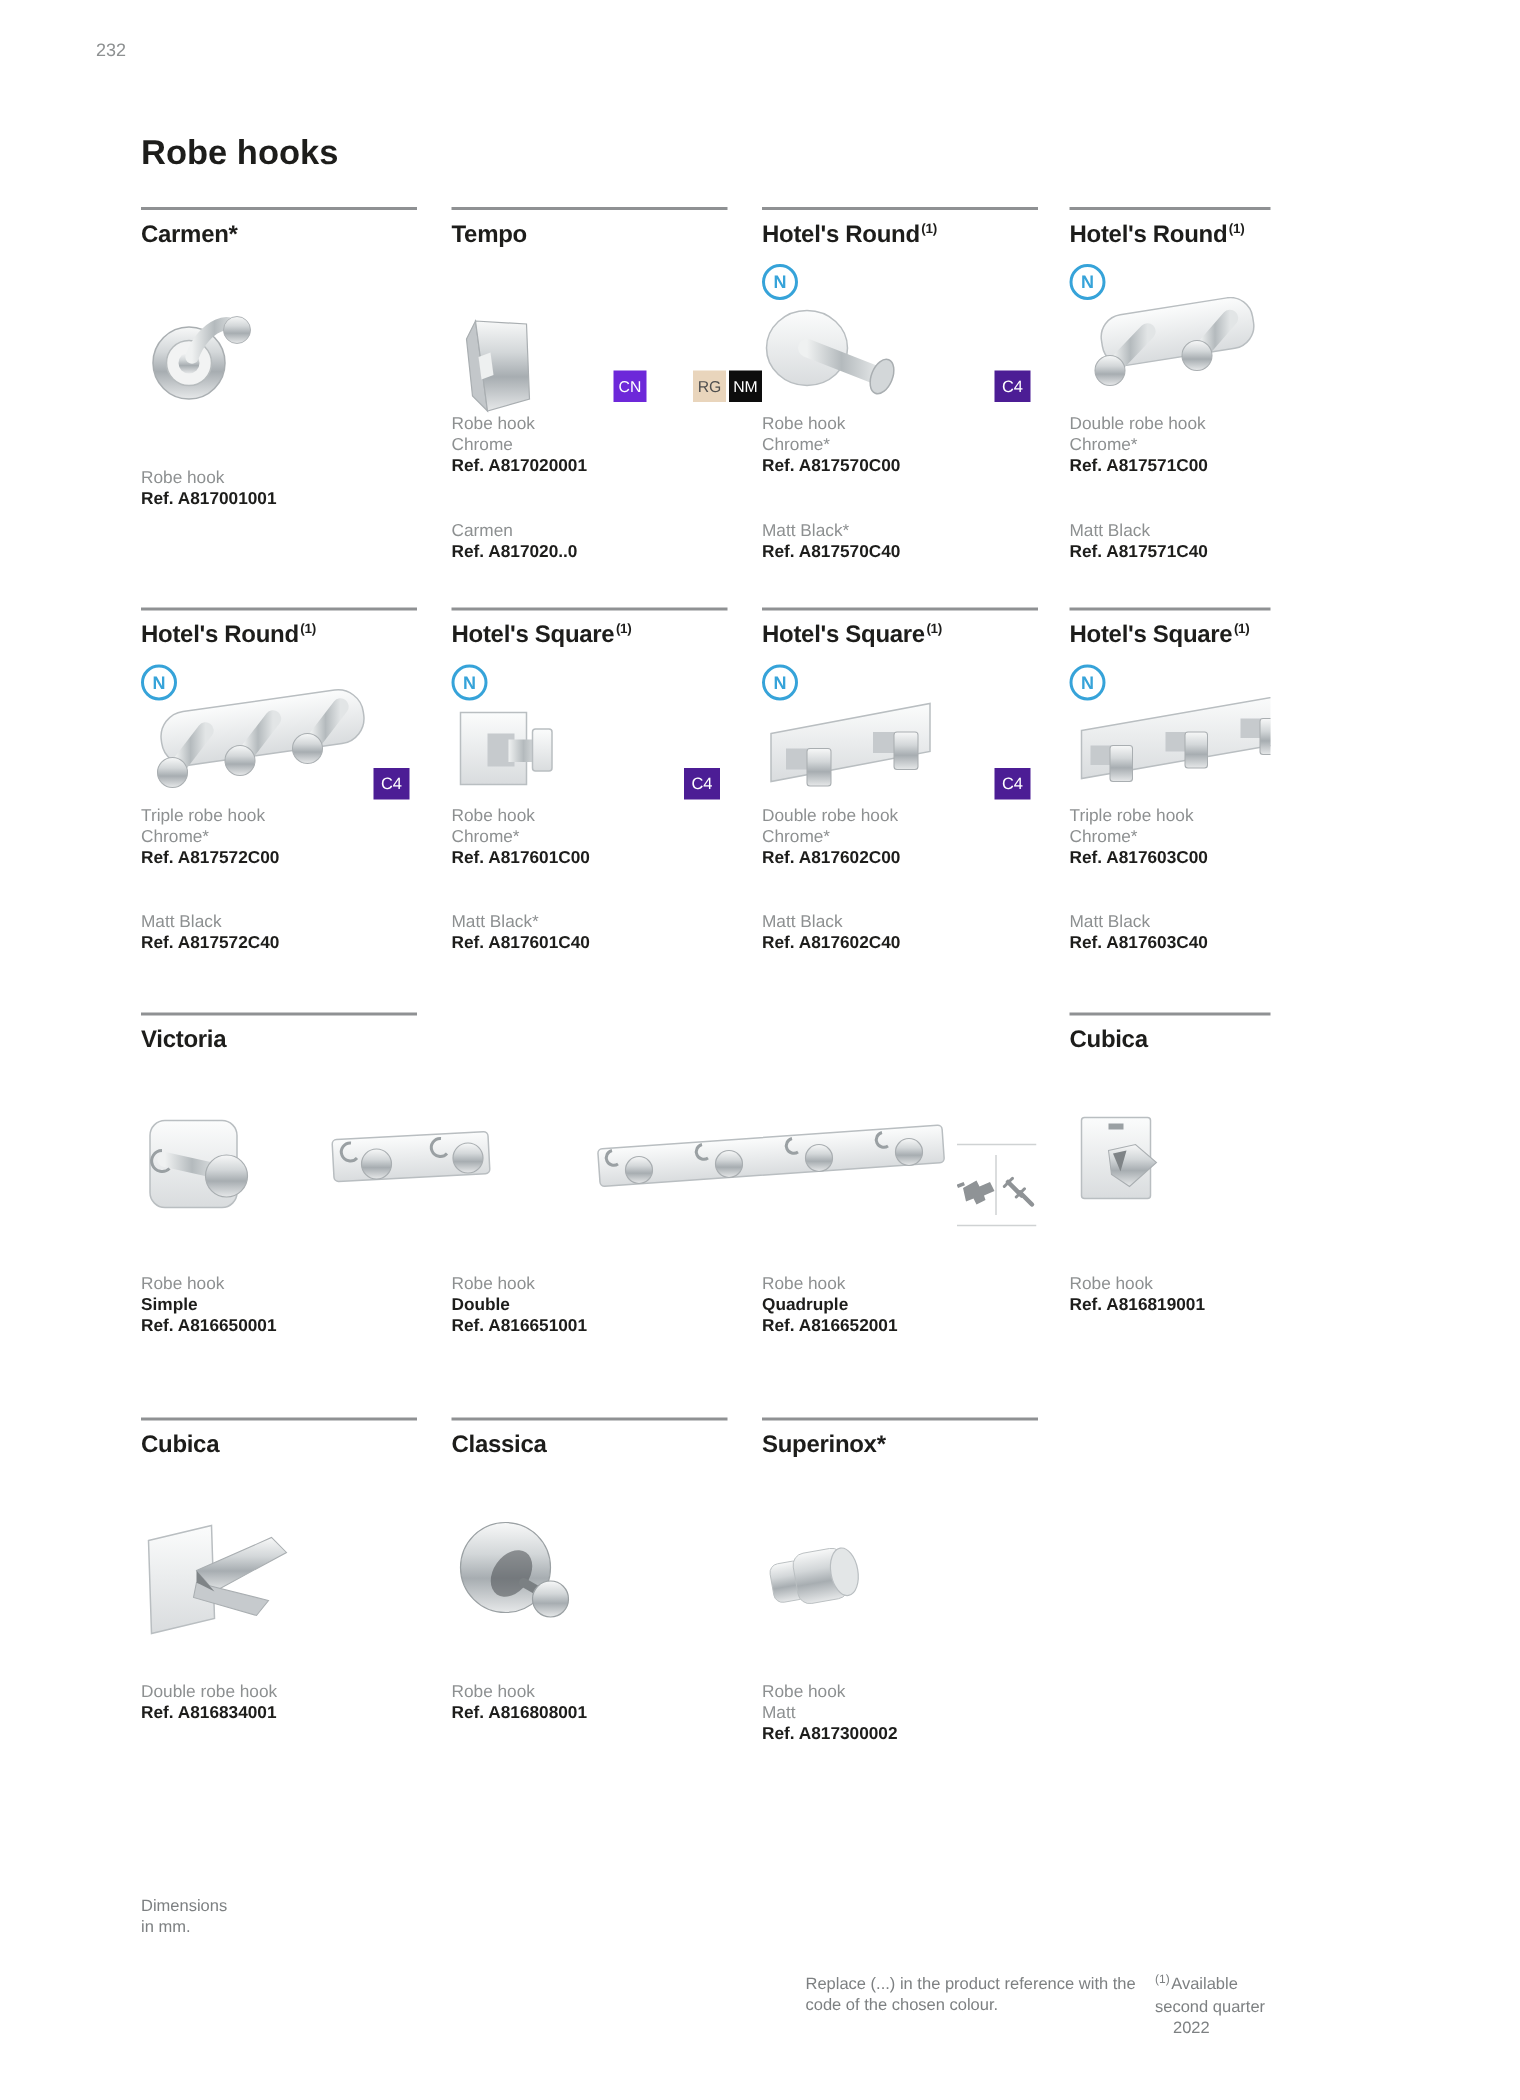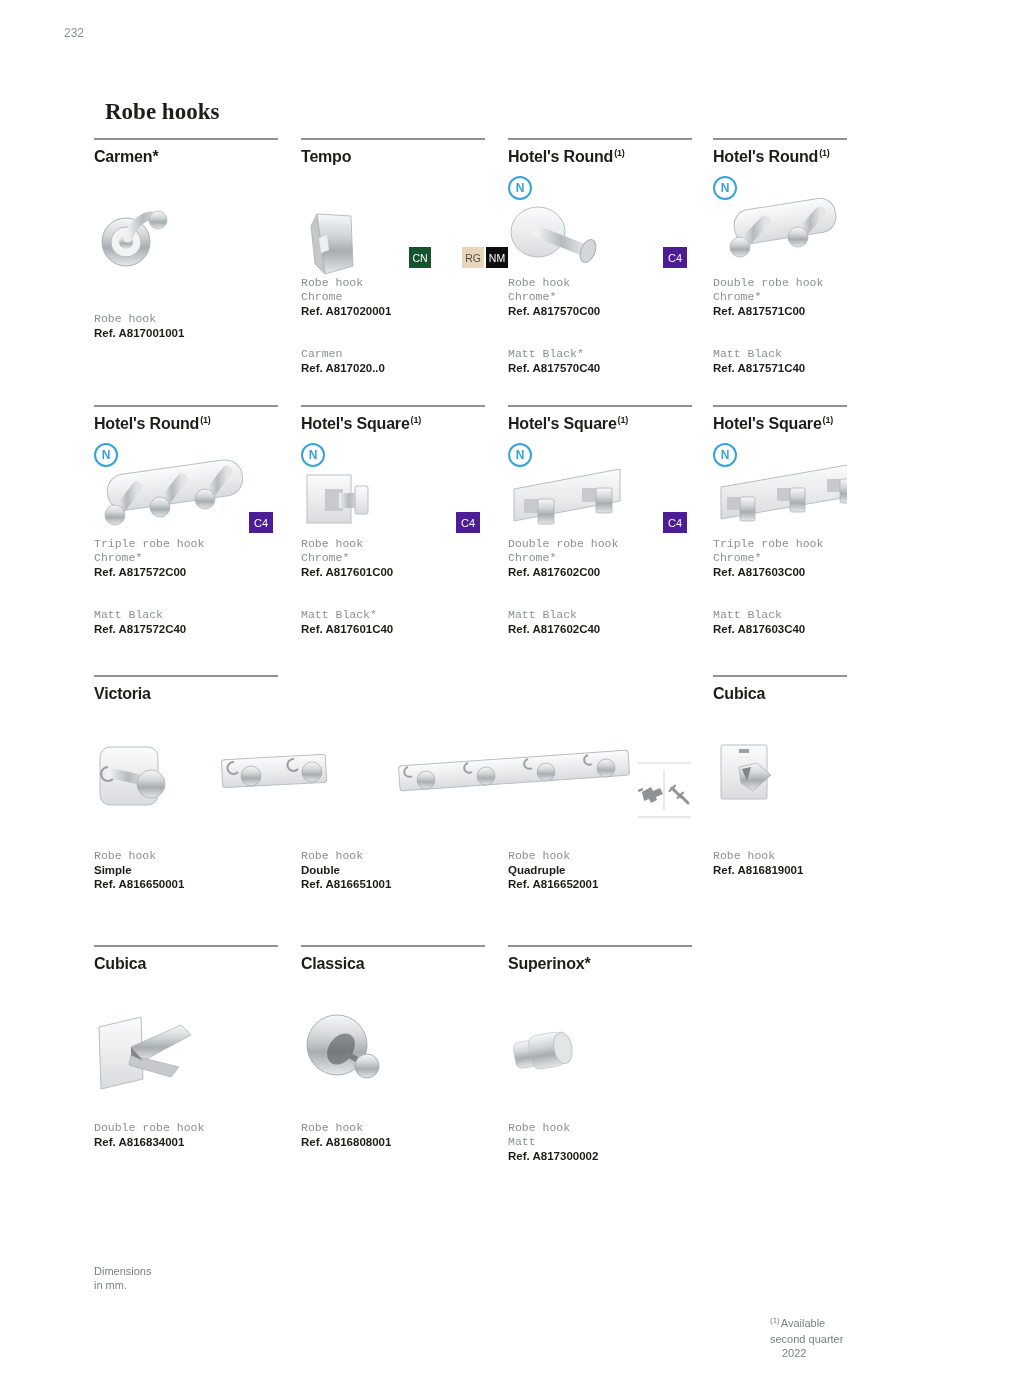--- a/index.html
+++ b/index.html
@@ -1,35 +1,35 @@
 <!DOCTYPE html>
 <html><head>
 <meta charset="utf-8">
 <style>
   html,body{margin:0;padding:0;background:#ffffff;}
   .page{position:relative;width:847px;height:1400px;background:#ffffff;
         font-family:"Liberation Sans",sans-serif;overflow:hidden;color:#1d1d1b;}
   .page-number{position:absolute;left:64px;top:26px;font-size:12px;color:#8d9091;}
-  .page-title{position:absolute;left:94px;top:88px;margin:11px;font-size:23px;font-weight:bold;color:#1d1d1b;font-family:Liberation Serif, serif;}
+  .page-title{position:absolute;left:94px;top:88px;margin:0;font-size:23px;font-weight:bold;color:#1d1d1b;}
   .card{position:absolute;width:184px;}
   .rule{position:absolute;top:0;left:0;width:100%;border-top:2px solid #8f9193;}
   .card-title{position:absolute;top:10px;left:0;margin:0;font-size:16px;font-weight:bold;color:#1d1d1b;letter-spacing:-0.2px;white-space:nowrap;}
   .tsup{font-size:9px;position:relative;top:-6px;margin-left:1px;font-weight:bold;}
   .new-badge{position:absolute;width:20px;height:20px;border:2.5px solid #36a3d9;border-radius:50%;
              color:#36a3d9;font-size:12px;font-weight:bold;display:flex;align-items:center;justify-content:center;background:#fff;}
   .c4-badge{position:absolute;width:24px;height:21px;background:#4c1d95;color:#ffffff;font-size:11px;
             display:flex;align-items:center;justify-content:center;}
   .swatches{position:absolute;display:flex;gap:2px;}
   .swatch{width:22px;height:21px;font-size:10.5px;display:flex;align-items:center;justify-content:center;}
-  .swatch.cn{background:#14532d;color:#ffffff;}
+  .swatch.cn{background:#6d28d9;color:#ffffff;}
   .swatch.rg{background:#e9d5bc;color:#4f4f4f;margin-left:29px;}
   .swatch.nm{background:#0d0d0d;color:#ffffff;}
   .img{position:absolute;margin:0;}
   .desc{position:absolute;font-size:11.5px;line-height:14px;}
-  .grey{color:#8d9091;font-family:Liberation Mono, monospace;}
+  .grey{color:#8d9091;}
   .bold{color:#1d1d1b;font-weight:bold;}
   .footer-block{position:absolute;font-size:11px;line-height:14px;color:#7d8082;}
   .fsup{font-size:8px;position:relative;top:-4px;margin-right:1px;}
 </style>
 </head>
 <body>
 
 <div class="page">
 
   <svg width="0" height="0" style="position:absolute" aria-hidden="true">
@@ -390,19 +390,23 @@
       <div class="grey">Matt</div>
       <div class="bold">Ref. A817300002</div>
     </div>
   </section>
 
   <div class="footer-block" style="left:94px;top:1264px">
     <div>Dimensions</div>
     <div>in mm.</div>
   </div>
 
+  <div class="footer-block" style="left:537px;top:1316px">
+    <div>Replace (...) in the product reference with the</div>
+    <div>code of the chosen colour.</div>
+  </div>
 
   <div class="footer-block" style="left:770px;top:1316px">
     <div><span class="fsup">(1)</span><span>Available second quarter</span></div>
     <div style="margin-left:12px">2022</div>
   </div>
 
 </div>
 
 </body></html>

